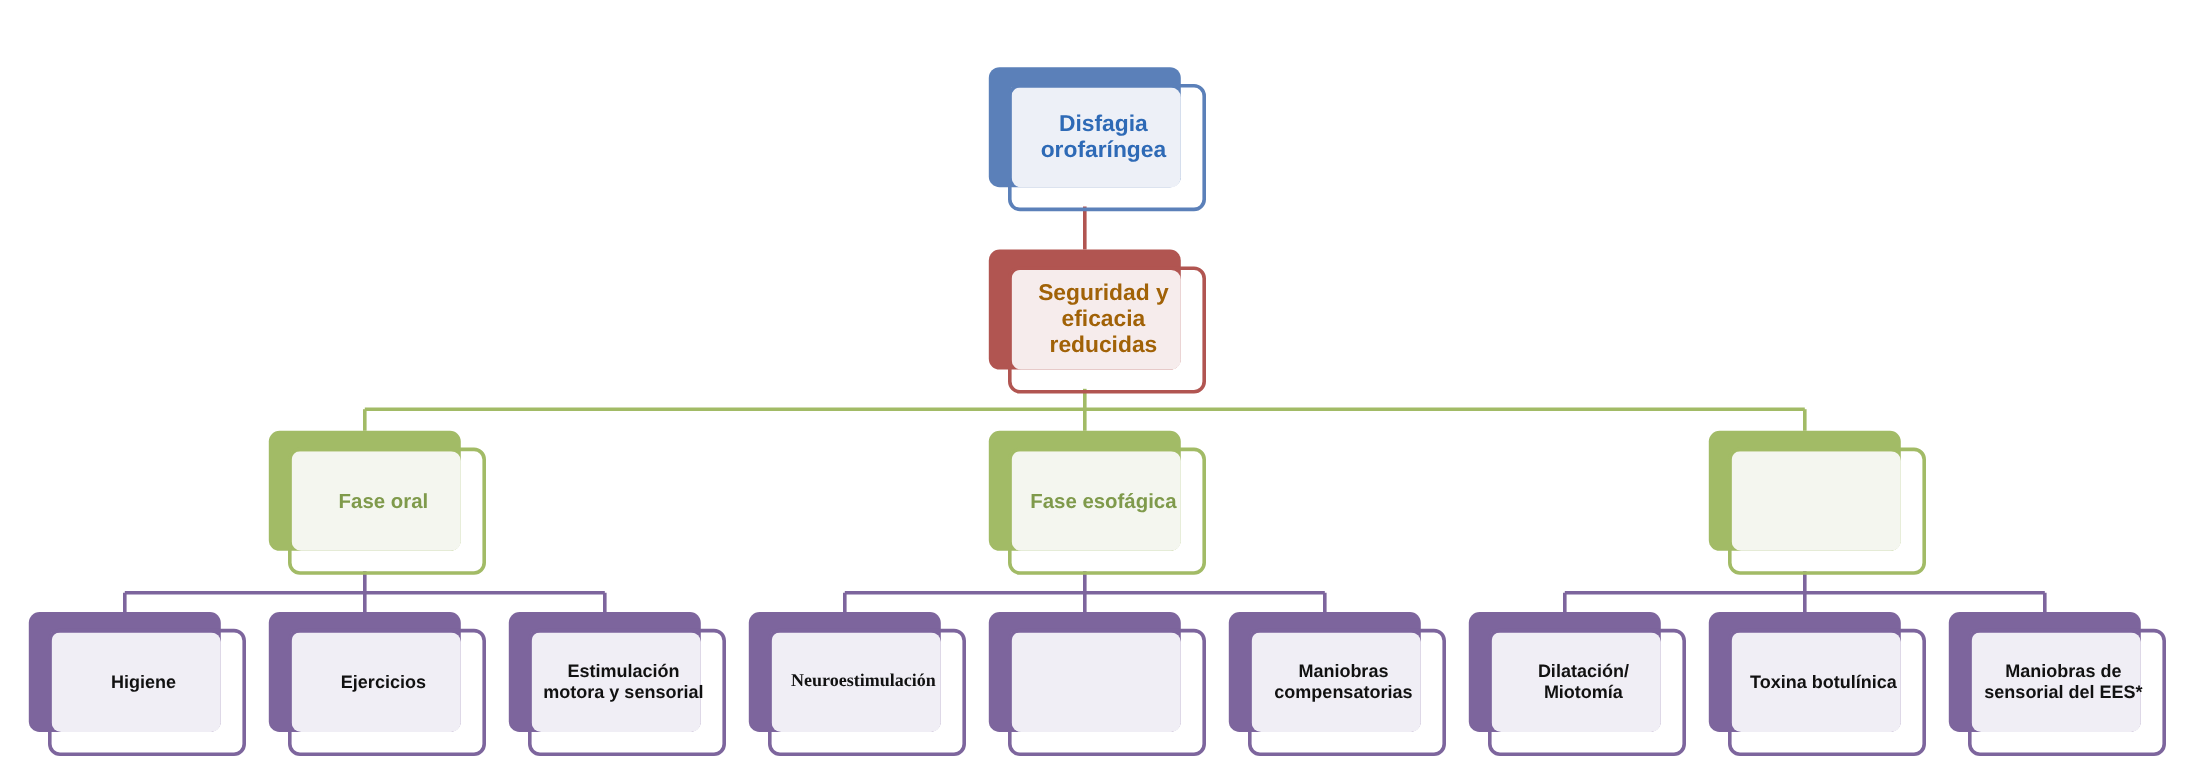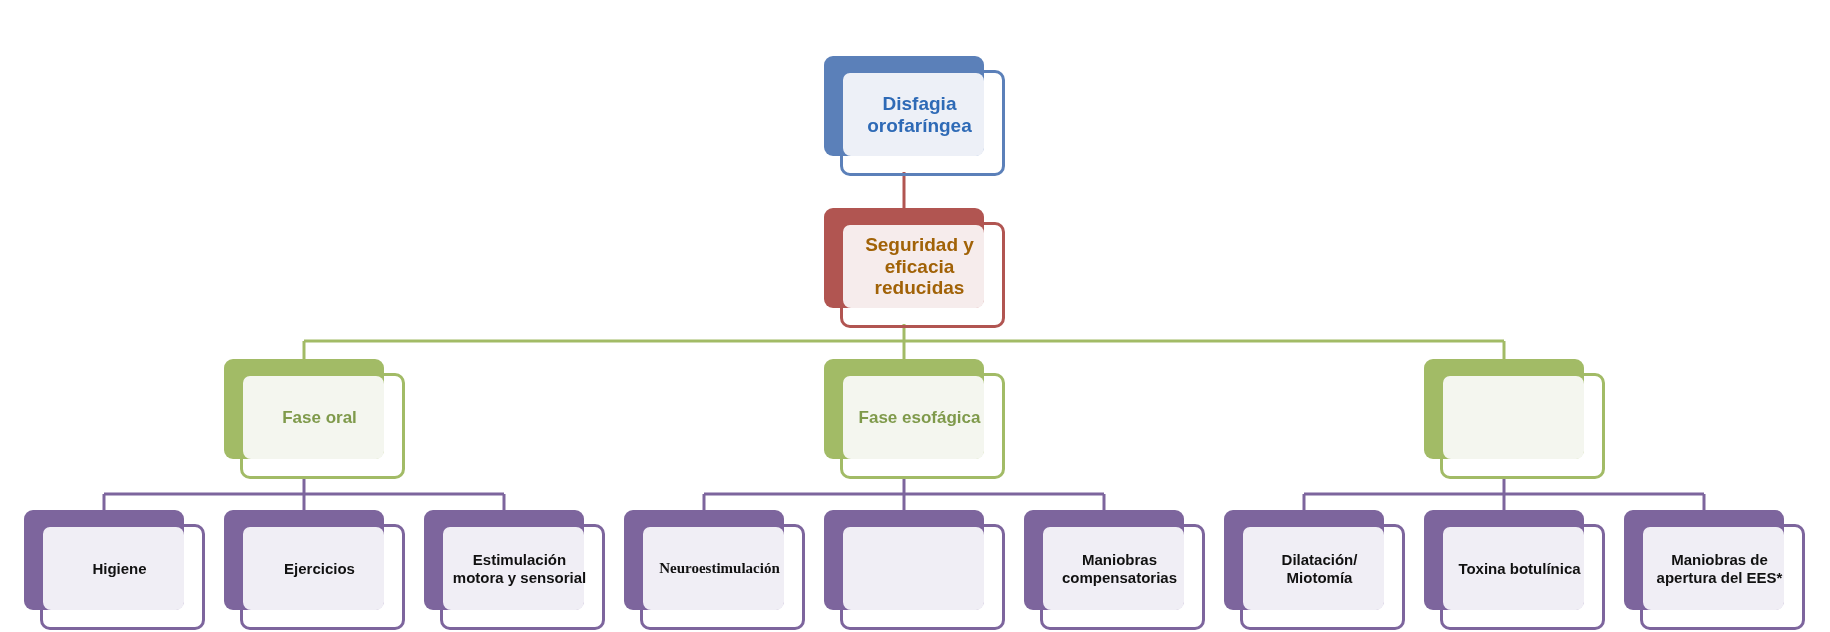--- a/index.html
+++ b/index.html
@@ -144,15 +144,15 @@
     <div class="back"></div>
     <div class="fill"></div>
     <div class="front"></div>
     <div class="label">Toxina botulínica</div>
   </div>
   <div class="node l3" style="left:1624px;top:498px;">
     <div class="back"></div>
     <div class="fill"></div>
     <div class="front"></div>
     <div class="label">Maniobras de
-apertura del EES*</div>
+sensorial del EES*</div>
   </div>
 </div>
 
 </body></html>

